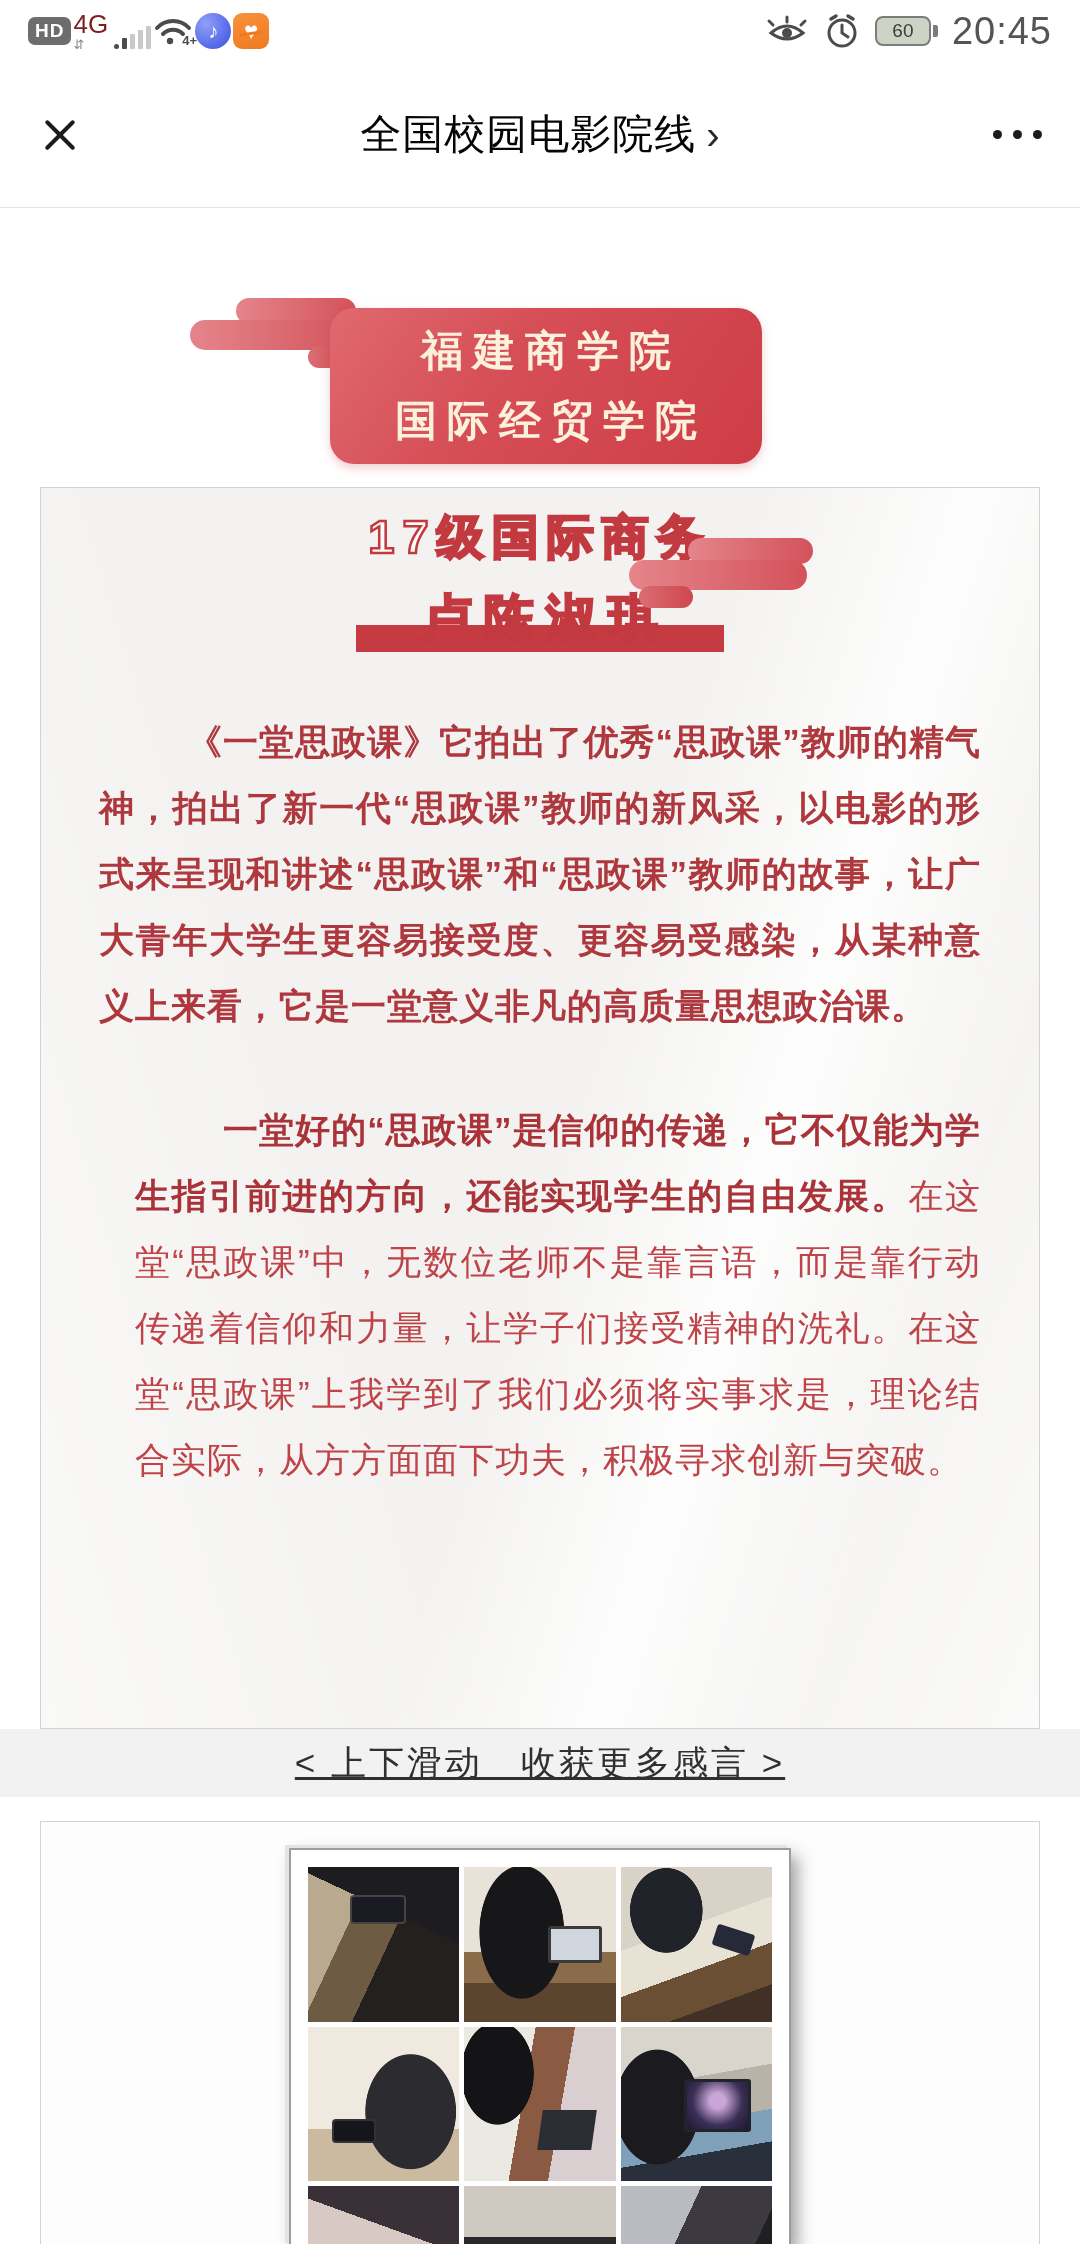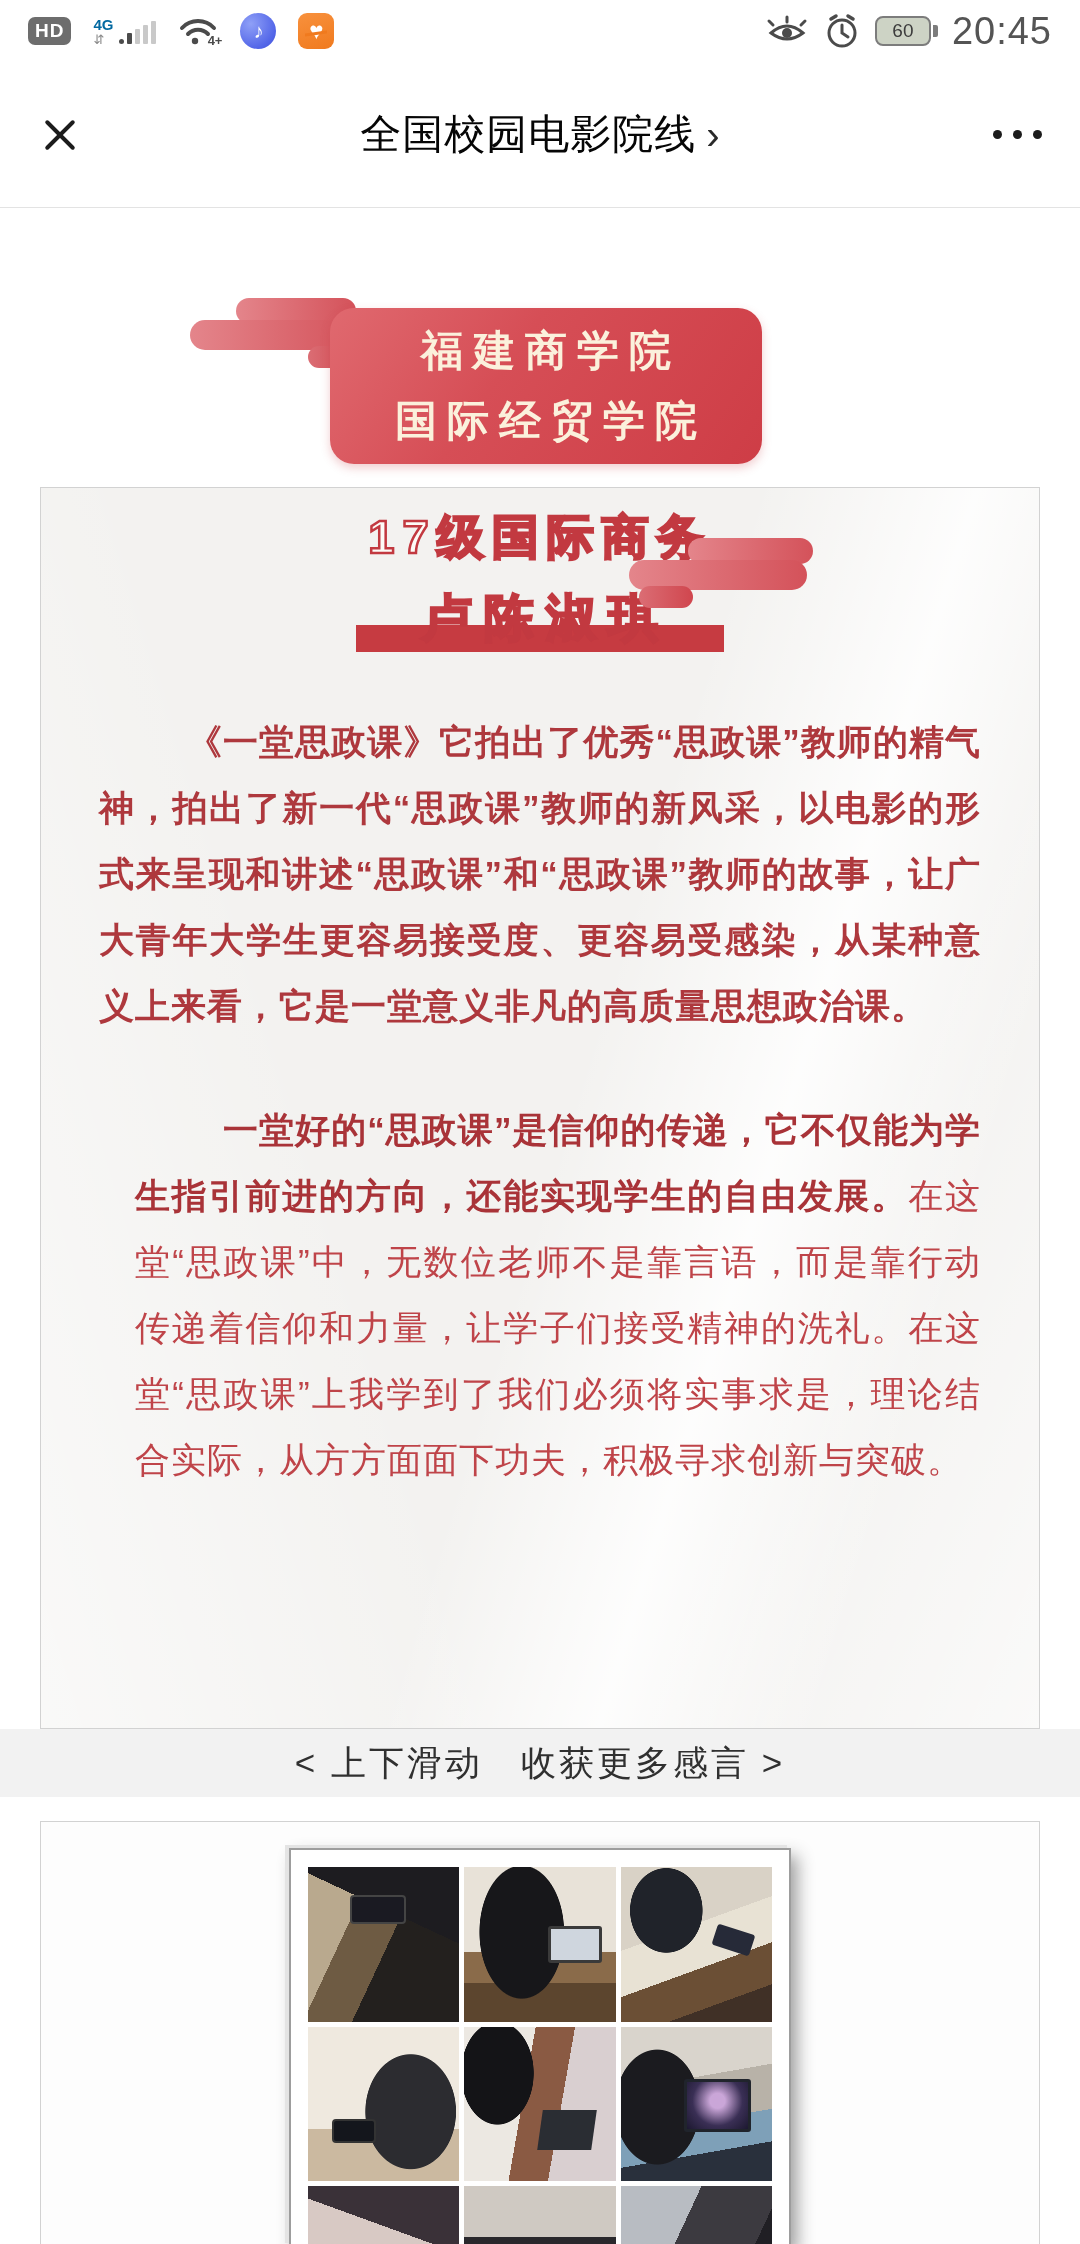--- a/index.html
+++ b/index.html
@@ -8,29 +8,29 @@
     width:1080px; height:2244px; overflow:hidden; position:relative;
     font-family:"Liberation Sans","DejaVu Sans",sans-serif;
     -webkit-font-smoothing:antialiased;
   }
 
   
   .status-bar{
     height:62px; display:flex; align-items:center;
     padding:0 28px; color:#4b4b4b;
   }
-  .sb-left{ display:flex; align-items:center; gap:22px; }
+  .sb-left{ display:flex; align-items:center; gap:2px; }
   .sb-right{ margin-left:auto; display:flex; align-items:center; gap:14px; }
   .hd-badge{
     background:#6d6d6d; color:#fff; font-weight:700; font-size:19px;
     padding:3px 7px; border-radius:7px; letter-spacing:1px;
   }
   .net{ display:flex; align-items:flex-end; gap:6px; }
   .net-4g{ display:flex; flex-direction:column; align-items:flex-start; line-height:1; }
-  .net-4g .g{ font-size:15px; font-weight:700; color:#0369a1; }
+  .net-4g .g{ font-size:26px; font-weight:400; color:#7f1d1d; }
   .net-4g .arrows{ font-size:13px; color:#8a8a8a; margin-top:1px; }
   .sig{ display:flex; align-items:flex-end; gap:3px; padding-bottom:2px; }
   .sig i{ display:block; width:5px; border-radius:1px; }
   .sig .dot{ width:5px; height:5px; border-radius:50%; background:#4b4b4b; }
   .sig .b1{ height:11px; background:#4b4b4b; }
   .sig .b2{ height:15px; background:#c9c9c9; }
   .sig .b3{ height:19px; background:#c9c9c9; }
   .sig .b4{ height:23px; background:#c9c9c9; }
   .wifi{ position:relative; width:40px; height:30px; }
   .wifi svg{ display:block; }
@@ -123,21 +123,21 @@
     font-size:35px; line-height:66px; text-align:justify; text-indent:88px;
     letter-spacing:1px; color:#ae383d;
   }
   .para1{ margin-top:46px; font-weight:700; }
   .para2{ margin-top:58px; font-weight:400; color:#bf4449;margin-left:36px; }
   .para2 .lead{ font-weight:700; color:#a93338; }
 
   
   .scroll-hint{
     height:68px; background:#f2f2f2; display:flex; align-items:center; justify-content:center;
-    font-size:35px; color:#303030; letter-spacing:3px; font-weight:500;
+    font-size:35px; color:#303030; letter-spacing:3px; font-weight:500;text-decoration:underline;
   }
   .gap-white{ height:24px; background:#fff; }
 
   
   .card2{
     height:425px; background:#fdfdfd; border-bottom:none; overflow:hidden;
     display:flex; justify-content:center;
   }
   .photo-frame{
     margin-top:26px; width:502px; background:#fff; padding:17px;

